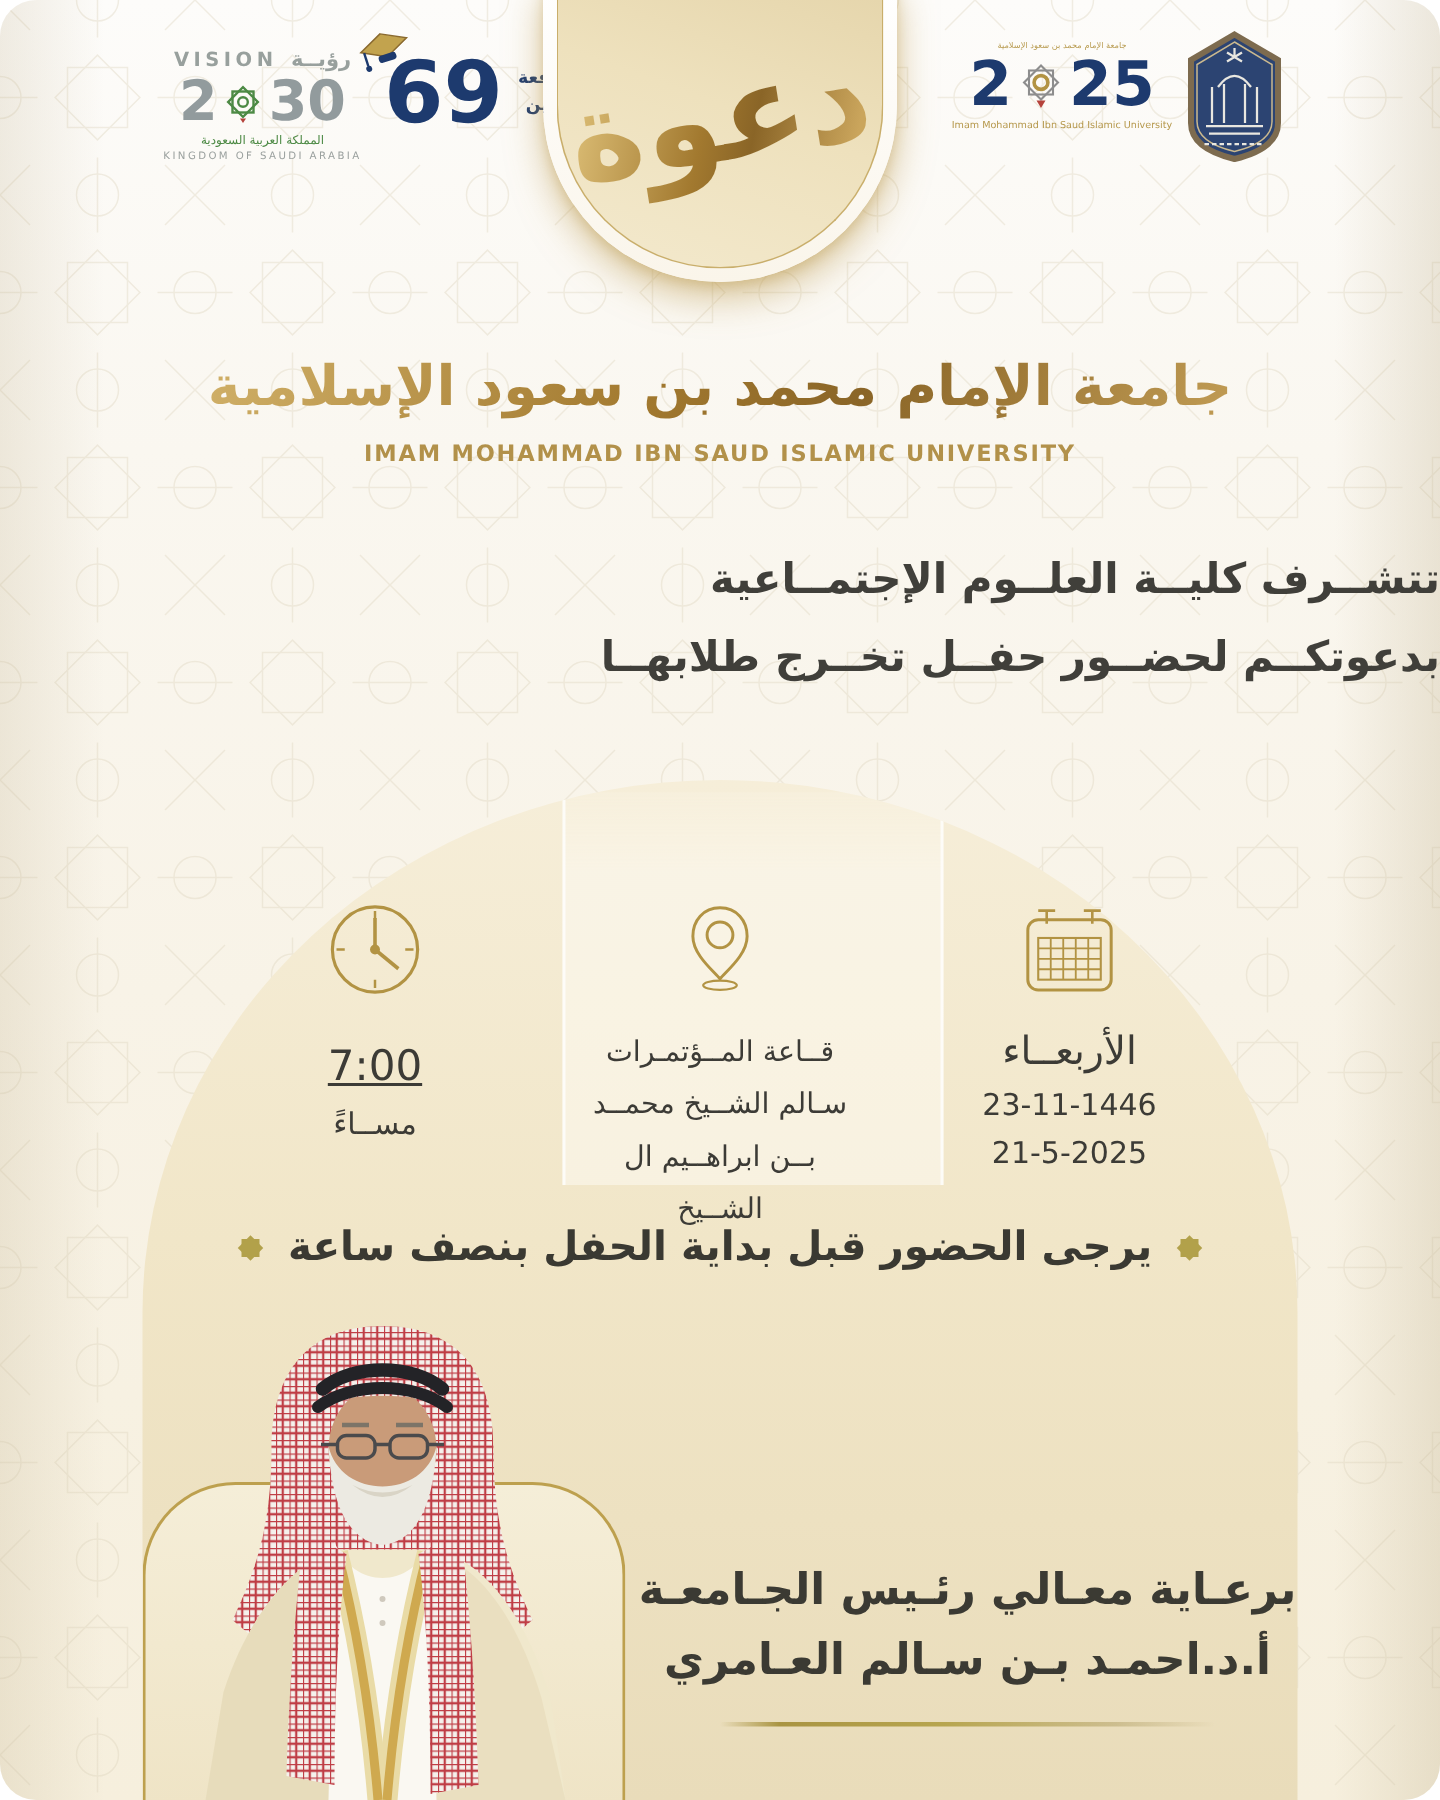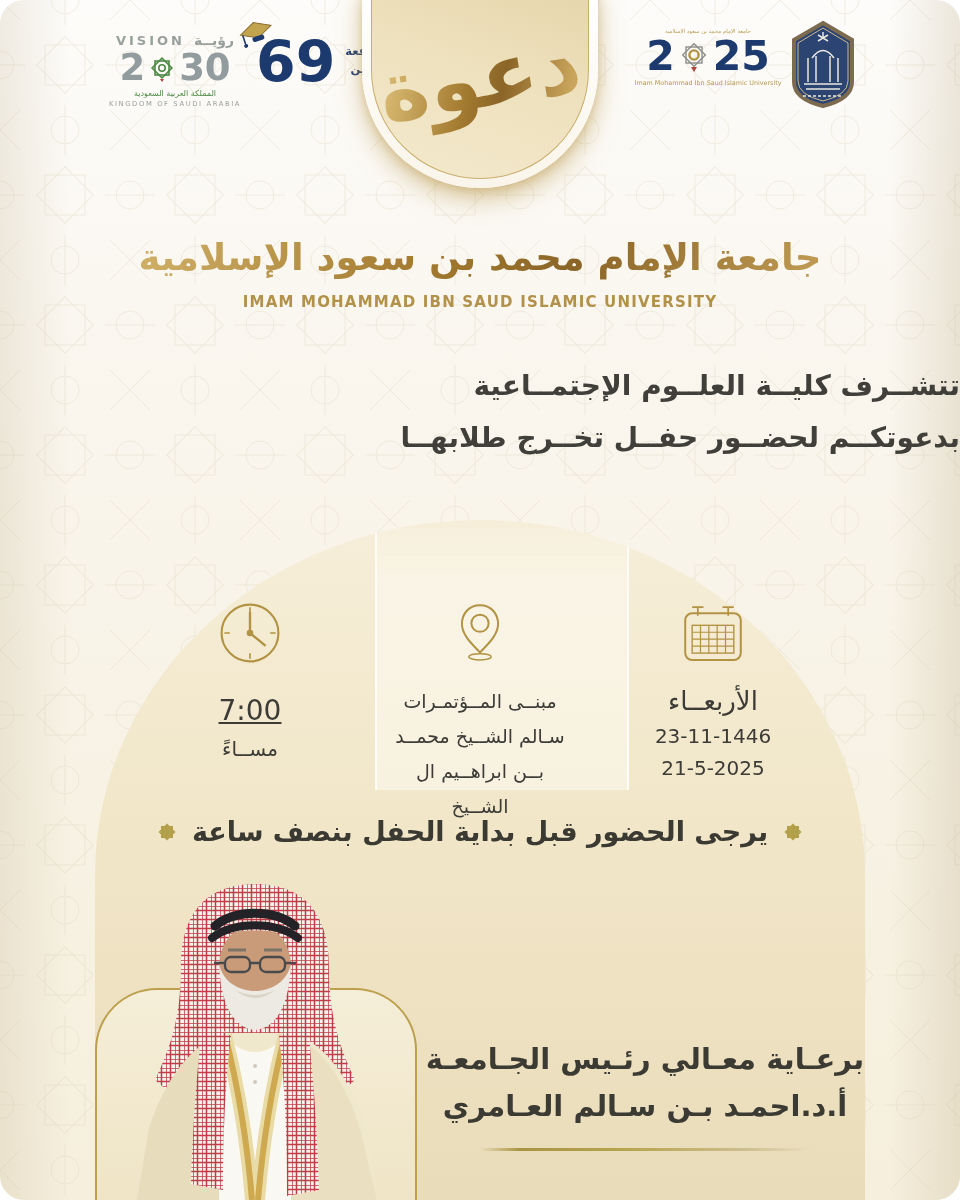--- a/index.html
+++ b/index.html
@@ -229,21 +229,21 @@
     <div class="icon">
       <svg width="62" height="70" viewBox="0 0 72 76">
         <g fill="none" stroke="#b29343" stroke-width="2.3">
           <path d="M36 8C23 8 15 18 15 30c0 14 15 26 21 33 6-7 21-19 21-33C57 18 49 8 36 8Z"></path>
           <circle cx="36" cy="29" r="10"></circle>
           <ellipse cx="36" cy="68" rx="13" ry="3.6" stroke-width="1.7"></ellipse>
         </g>
       </svg>
     </div>
     <div class="loc-lines">
-      <div>مبنــى المــؤتمـرات</div>
+      <div>قــاعة المــؤتمـرات</div>
       <div>سـالم الشــيخ محمــد</div>
       <div>بــن ابراهــيم ال الشــيخ</div>
     </div>
   </div>
 
   <div class="col col-date">
     <div class="icon">
       <svg width="66" height="64" viewBox="0 0 76 70">
         <g fill="none" stroke="#b29343" stroke-width="2.3">
           <rect x="6" y="11" width="64" height="54" rx="8"></rect>

